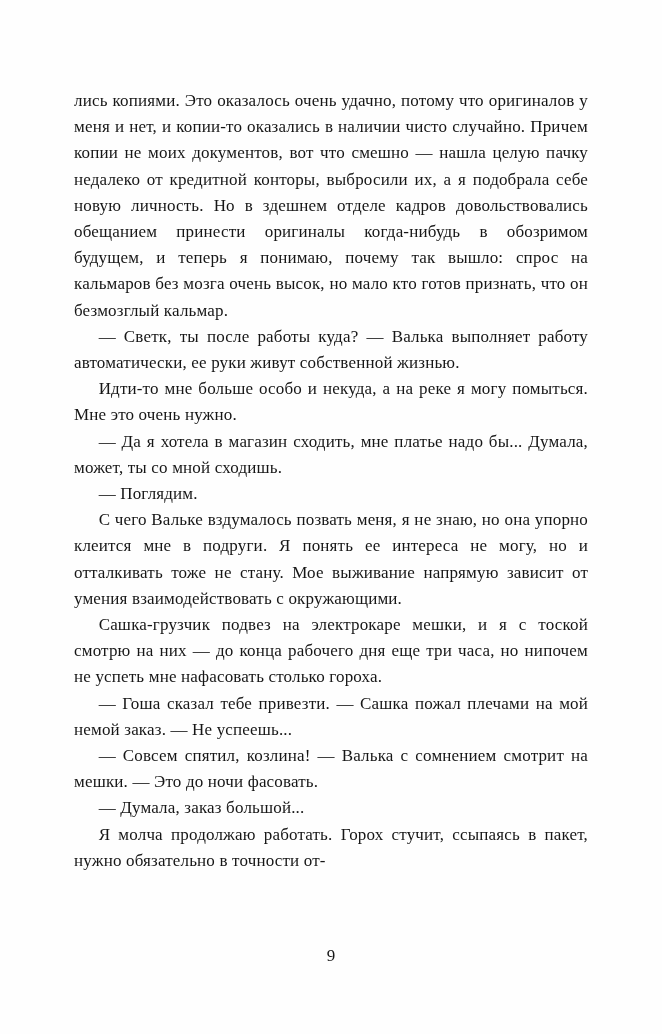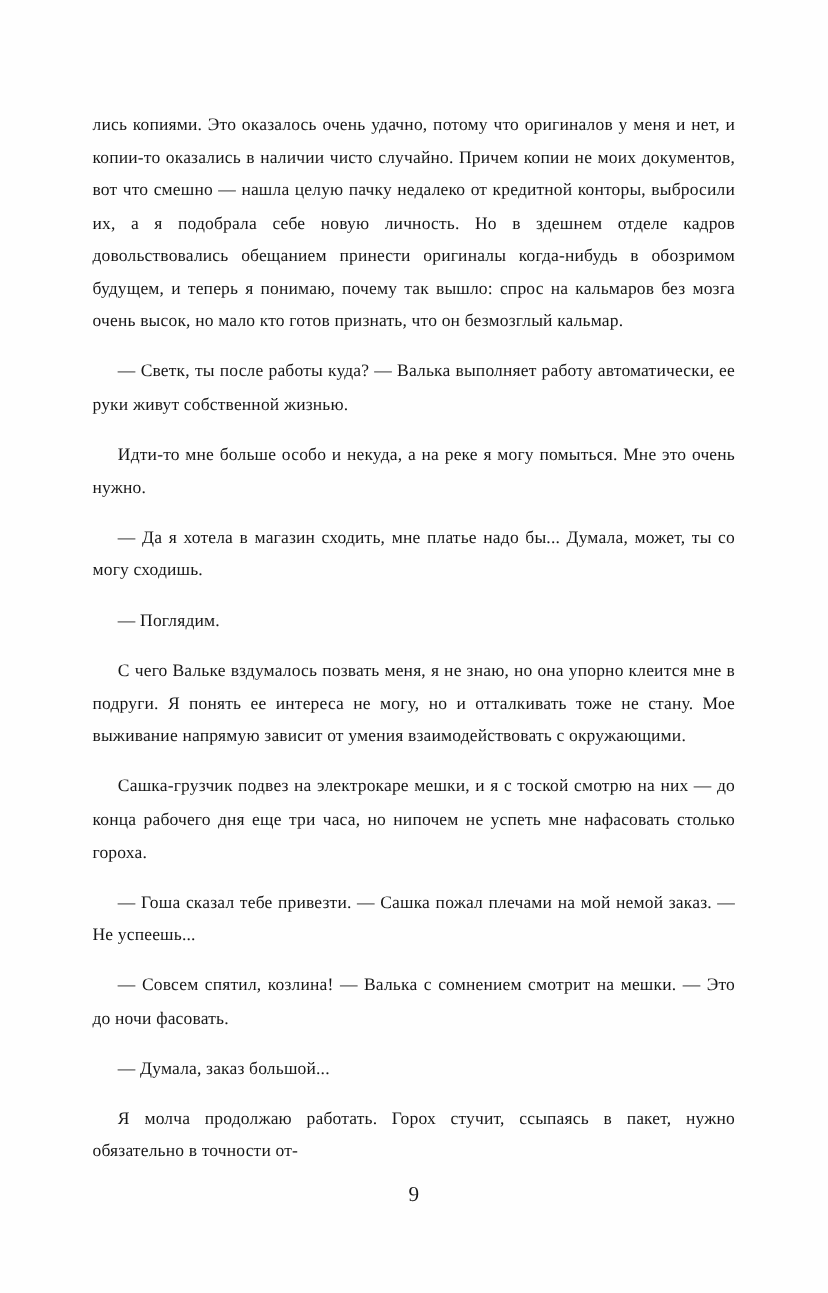--- a/index.html
+++ b/index.html
@@ -16,35 +16,34 @@
   }
   .page {
     position: relative;
     width: 662px;
     height: 1034px;
     box-sizing: border-box;
     padding: 88px 74px 0 74px;
     background: #fefefe;
   }
   .text-block {
-    font-size: 14px;
+    font-size: 17px;
     line-height: 26.2px;
     text-align: justify;
     text-justify: inter-word;
     hyphens: manual;
     color: #161616;
     letter-spacing: 0.01em;
   }
   .para {
     margin: 0;
     text-indent: 0;
   }
   .para.indent {
     text-indent: 1.45em;
-    margin-top: 14px;
   }
   .para:last-of-type {
     
   }
   .folio {
     position: absolute;
     left: 0;
     right: 0;
     bottom: 68px;
     text-align: center;
@@ -55,21 +54,21 @@
   }
 </style>
 </head>
 <body>
 
 <div class="page">
   <div class="text-block">
     <p class="para">лись копиями. Это оказалось очень удачно, потому что оригиналов у меня и нет, и копии-то оказались в наличии чисто случайно. Причем копии не моих документов, вот что смешно — нашла целую пачку недалеко от кредитной конторы, выбросили их, а я подобрала себе новую личность. Но в здешнем отделе кадров довольствовались обещанием принести оригиналы когда-нибудь в обозримом будущем, и теперь я понимаю, почему так вышло: спрос на кальмаров без мозга очень высок, но мало кто готов признать, что он безмозглый кальмар.</p>
     <p class="para indent">— Светк, ты после работы куда? — Валька выполняет работу автоматически, ее руки живут собственной жизнью.</p>
     <p class="para indent">Идти-то мне больше особо и некуда, а на реке я могу помыться. Мне это очень нужно.</p>
-    <p class="para indent">— Да я хотела в магазин сходить, мне платье надо бы... Думала, может, ты со могу сходишь.</p>
+    <p class="para indent">— Да я хотела в магазин сходить, мне платье надо бы... Думала, может, ты со мной сходишь.</p>
     <p class="para indent">— Поглядим.</p>
     <p class="para indent">С чего Вальке вздумалось позвать меня, я не знаю, но она упорно клеится мне в подруги. Я понять ее интереса не могу, но и отталкивать тоже не стану. Мое выживание напрямую зависит от умения взаимодействовать с окружающими.</p>
     <p class="para indent">Сашка-грузчик подвез на электрокаре мешки, и я с тоской смотрю на них — до конца рабочего дня еще три часа, но нипочем не успеть мне нафасовать столько гороха.</p>
     <p class="para indent">— Гоша сказал тебе привезти. — Сашка пожал плечами на мой немой заказ. — Не успеешь...</p>
     <p class="para indent">— Совсем спятил, козлина! — Валька с сомнением смотрит на мешки. — Это до ночи фасовать.</p>
     <p class="para indent">— Думала, заказ большой...</p>
     <p class="para indent">Я молча продолжаю работать. Горох стучит, ссыпаясь в пакет, нужно обязательно в точности от-</p>
   </div>
   <div class="folio">9</div>
 </div>

